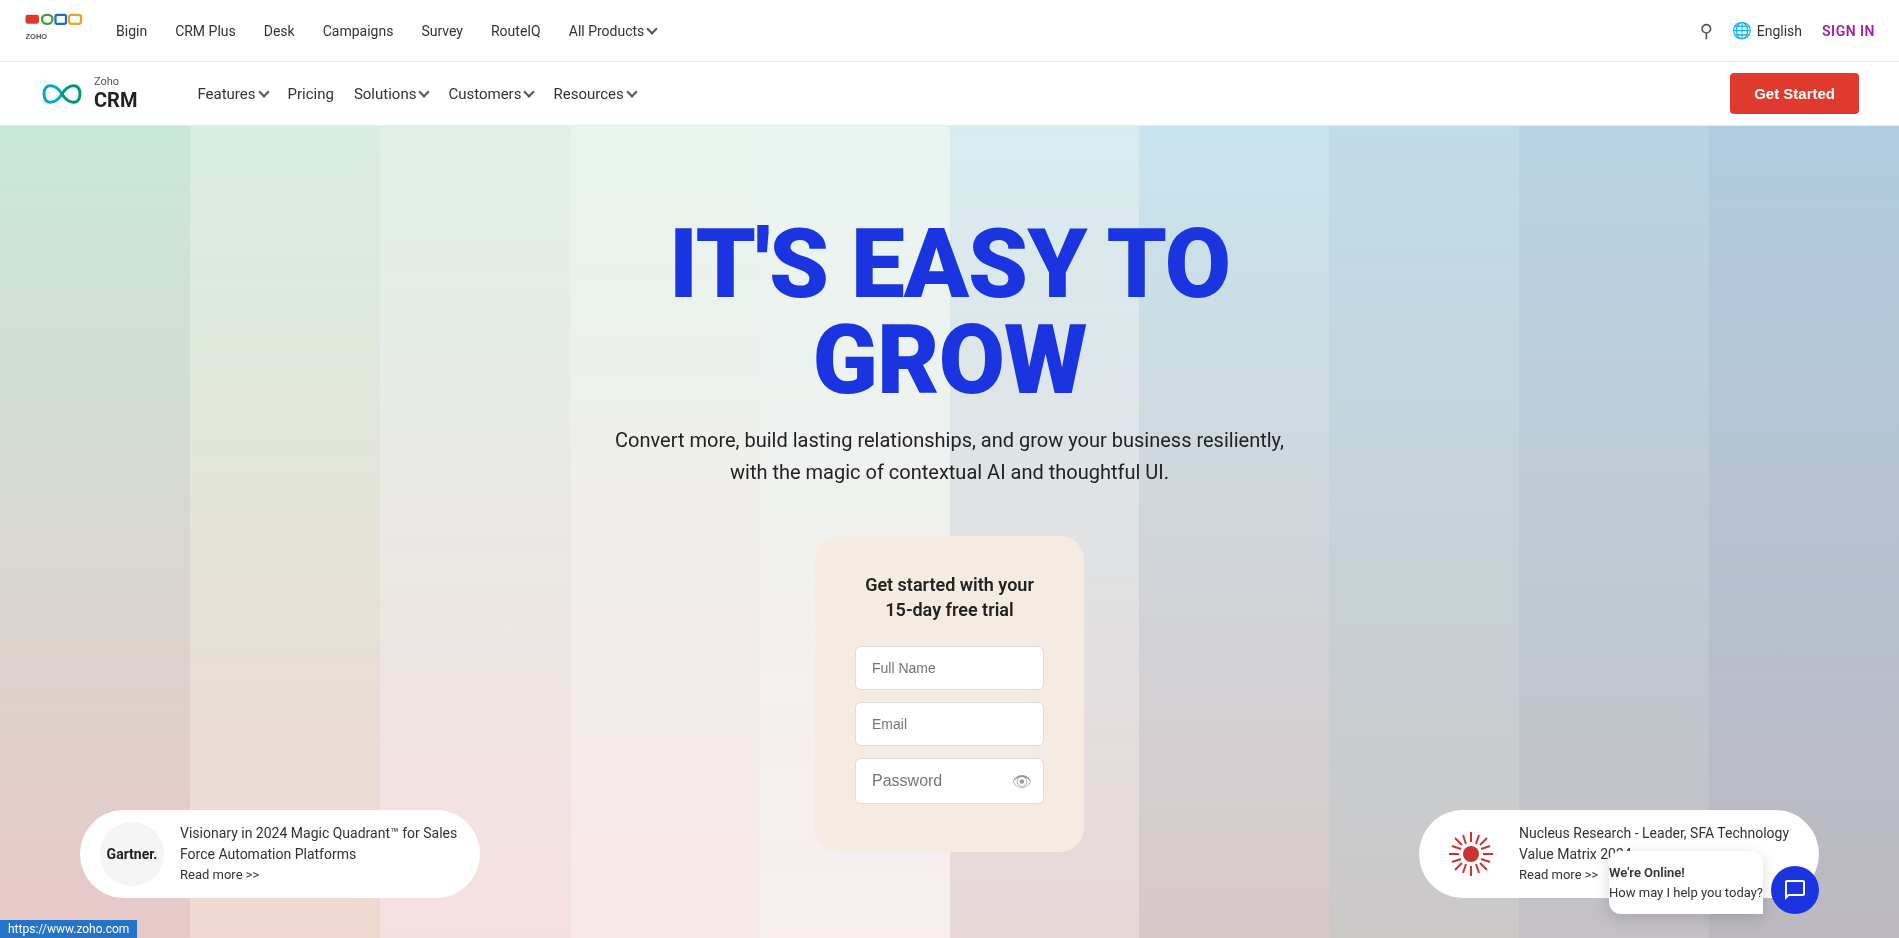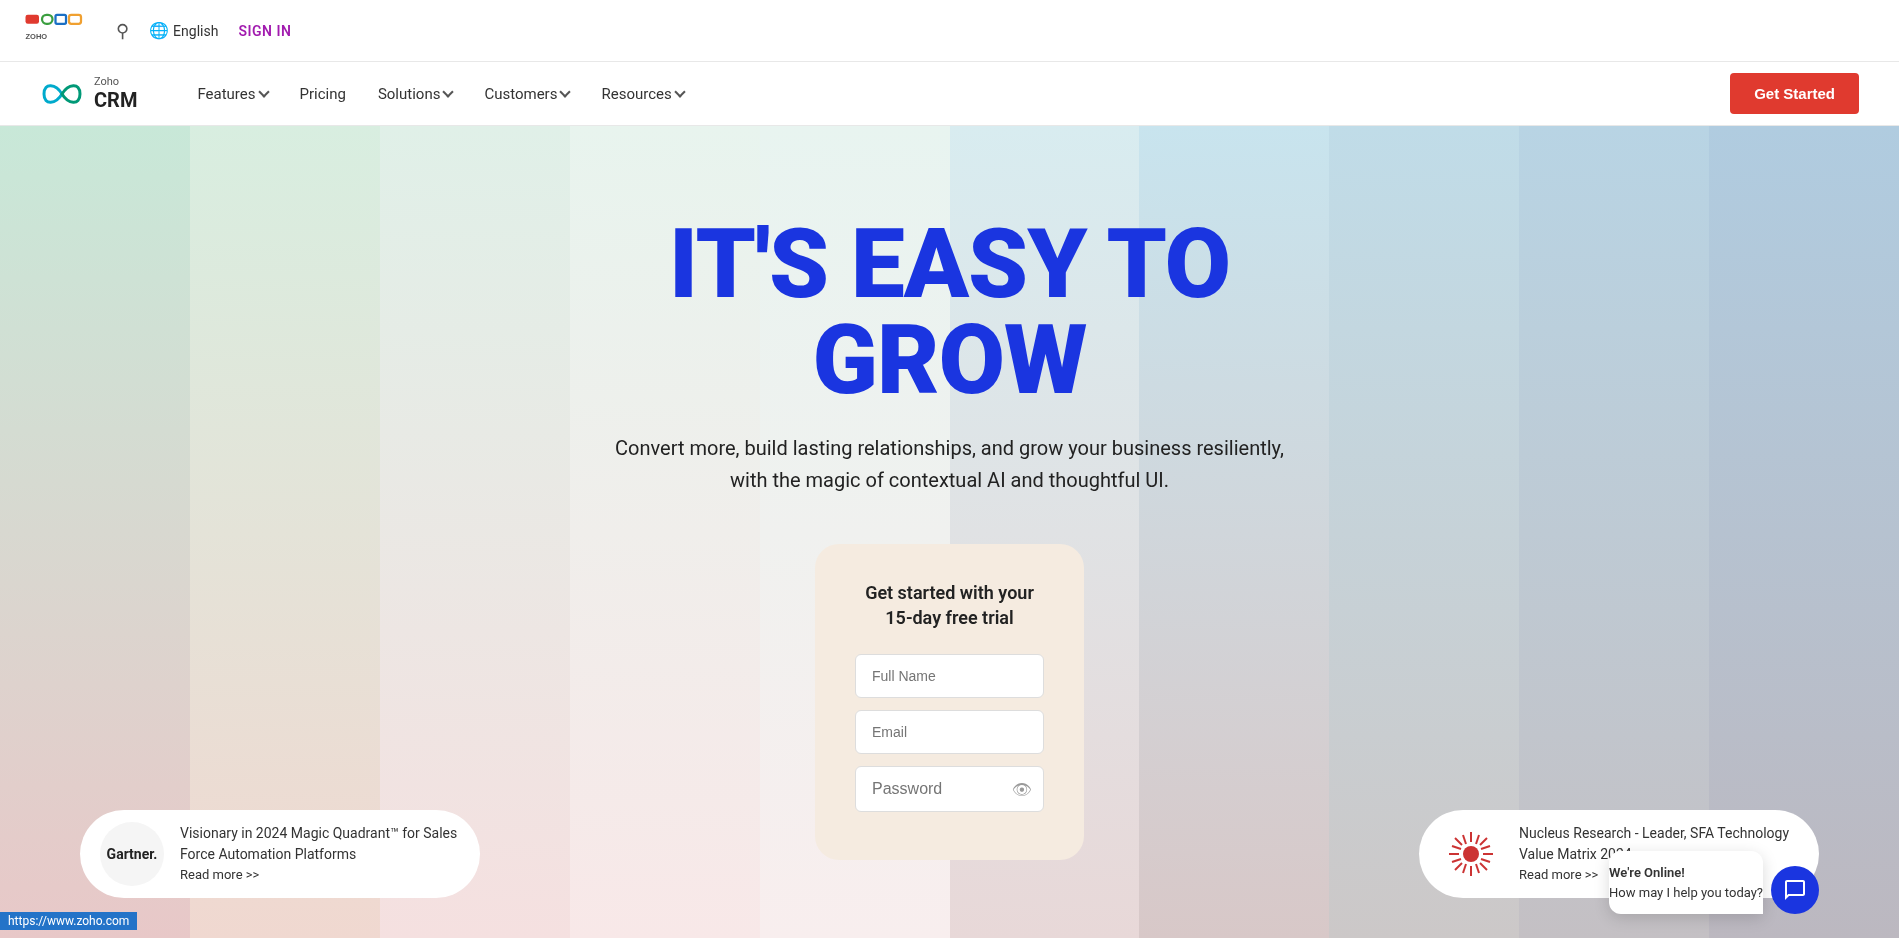--- a/index.html
+++ b/index.html
@@ -93,21 +93,21 @@
       font-size: 11px;
       color: #555;
     }
     .crm-logo-text .crm-text {
       font-size: 20px;
       font-weight: 700;
       color: #222;
     }
     .crm-nav-links {
       display: flex;
-      gap: 32px;
+      gap: 20px;
       flex: 1;
       align-items: center;
     }
     .crm-nav-link {
       display: flex;
       align-items: center;
       gap: 4px;
       font-size: 15px;
       color: #333;
       cursor: pointer;
@@ -158,21 +158,21 @@
       width: 100%;
       max-width: 900px;
       margin: 0 auto;
     }
     .hero-title {
       font-size: 96px;
       font-weight: 900;
       color: #1a35e0;
       line-height: 1.0;
       letter-spacing: -1px;
-      margin-bottom: 24px;
+      margin-bottom: 16px;
     }
     .hero-subtitle {
       font-size: 20px;
       color: #222;
       line-height: 1.6;
       max-width: 780px;
       margin: 0 auto 48px;
     }
 
     
@@ -298,21 +298,21 @@
       display: flex;
       align-items: center;
       justify-content: center;
       cursor: pointer;
       flex-shrink: 0;
     }
 
     
     .status-bar {
       position: fixed;
-      bottom: 8px;
+      bottom: 0;
       left: 0;
       background: rgba(0,100,200,0.85);
       color: #fff;
       font-size: 12px;
       padding: 2px 8px;
       z-index: 300;
     }
 
     
     .nucleus-logo {
@@ -351,20 +351,32 @@
       <rect x="24" y="6" width="14" height="12" rx="6" fill="none" stroke="#3a9e3f" stroke-width="3"></rect>
 
       <rect x="42" y="6" width="14" height="12" rx="2" fill="none" stroke="#1a6fc4" stroke-width="3"></rect>
 
       <rect x="60" y="6" width="16" height="12" rx="3" fill="none" stroke="#f0a030" stroke-width="3"></rect>
 
       <text x="2" y="38" font-size="10" fill="#555" font-family="sans-serif" font-weight="600">ZOHO</text>
     </svg>
   </div>
 
+  <div class="top-nav-links">
+    <a class="top-nav-link">Bigin</a>
+    <a class="top-nav-link">CRM Plus</a>
+    <a class="top-nav-link">Desk</a>
+    <a class="top-nav-link">Campaigns</a>
+    <a class="top-nav-link">Survey</a>
+    <a class="top-nav-link">RouteIQ</a>
+    <span class="all-products-link">
+      <span>All Products</span>
+      <span class="chevron"></span>
+    </span>
+  </div>
 
   <div class="top-nav-right">
     <span class="search-icon-btn">⚲</span>
     <span class="language-btn">
       <span style="font-size:16px;">🌐</span>
       <span>English</span>
     </span>
     <span class="sign-in-btn">SIGN IN</span>
   </div>
 </nav>

